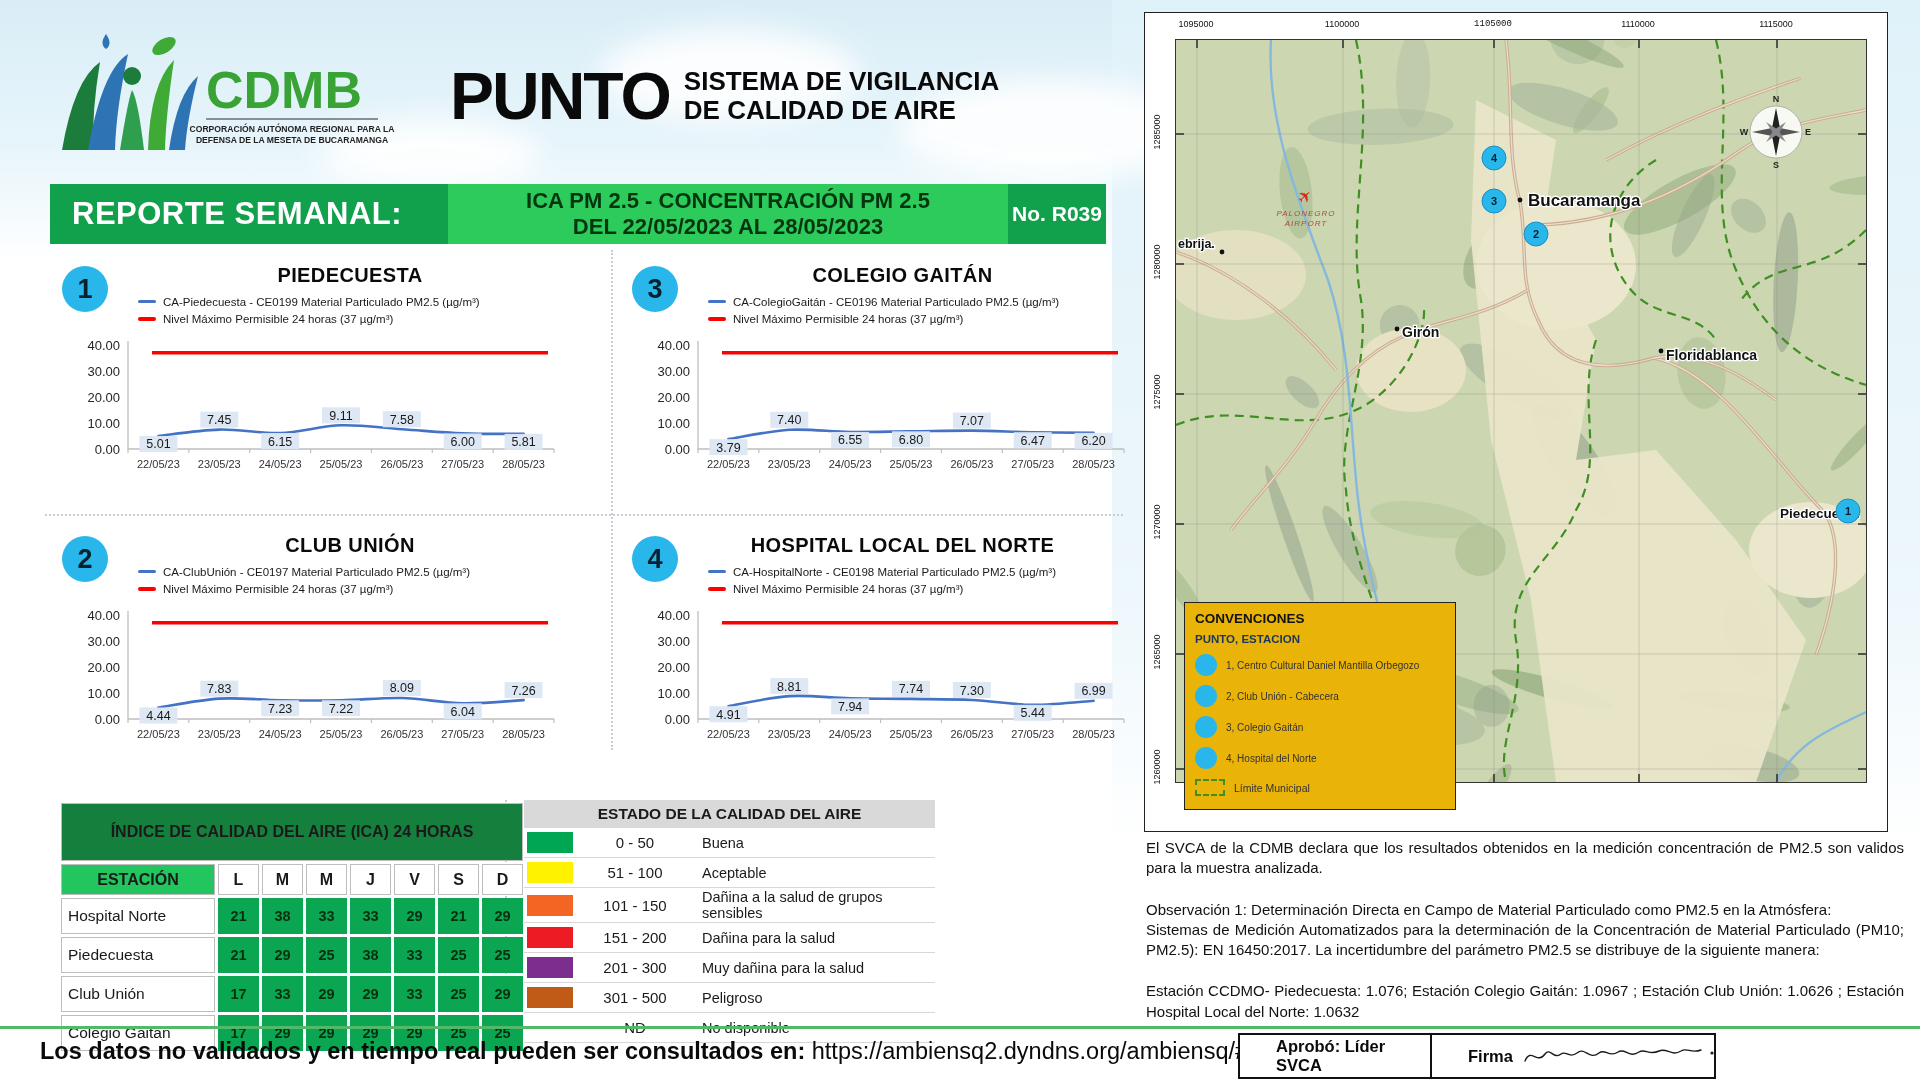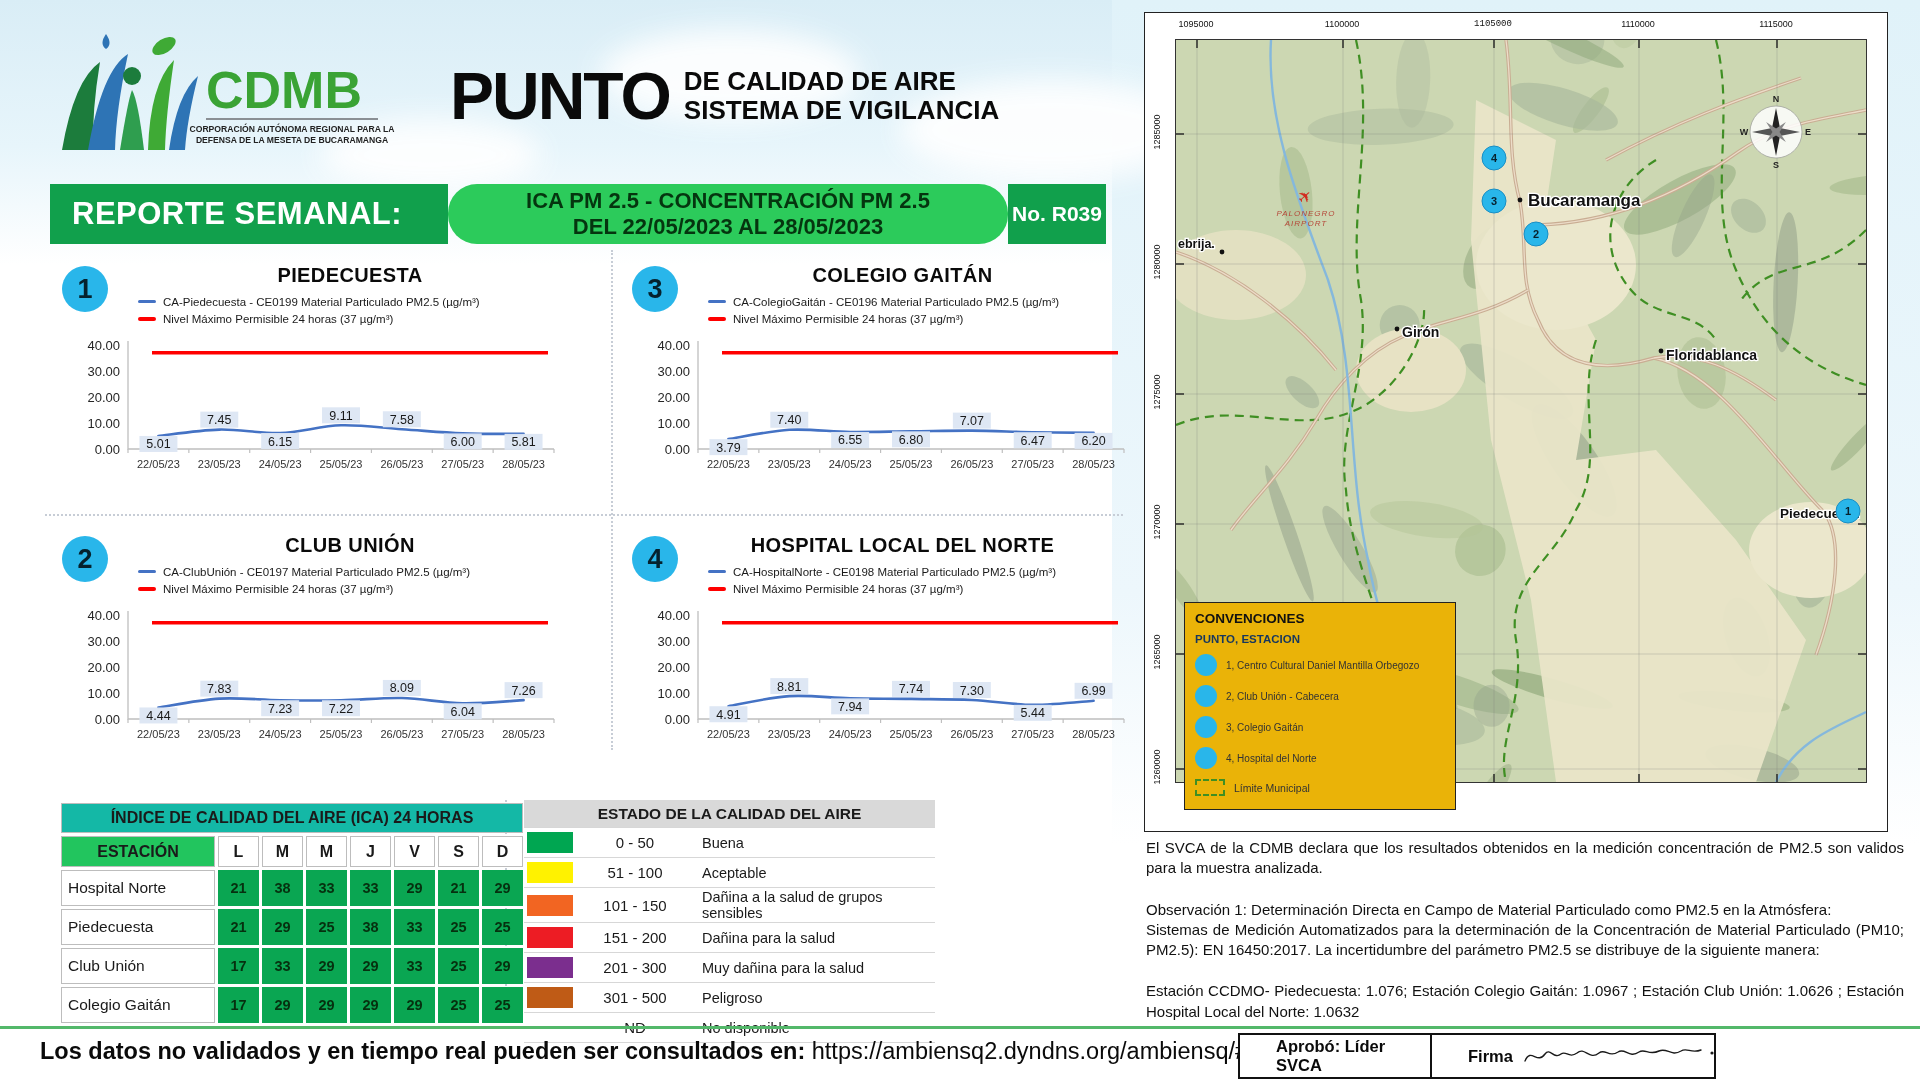--- a/index.html
+++ b/index.html
@@ -16,21 +16,21 @@
   
   .logo-wrap{position:absolute;left:48px;top:22px;width:560px;height:150px;}
   .svca-wrap{position:absolute;left:360px;top:52px;display:flex;align-items:center;gap:14px;}
   .svca-acronym{font-size:66px;font-weight:900;letter-spacing:-2px;color:#0a0a0a;}
   .svca-name{font-size:26px;font-weight:bold;line-height:1.12;color:#0a0a0a;}
 
   
   .banner{position:absolute;left:50px;top:184px;width:1056px;height:60px;display:flex;}
   .banner-left{width:376px;background:var(--banner-dark);display:flex;align-items:center;padding-left:22px;}
   .banner-left span{color:#fff;font-size:31px;font-weight:bold;letter-spacing:.5px;}
-  .banner-mid{width:560px;background:var(--banner-bright);display:flex;flex-direction:column;align-items:center;justify-content:center;border-radius:29px;}
+  .banner-mid{width:560px;background:var(--banner-bright);display:flex;flex-direction:column;align-items:center;justify-content:center;}
   .banner-mid div{color:#05350f;font-size:22px;font-weight:bold;line-height:1.2;}
   .banner-right{flex:1;background:var(--banner-dark);display:flex;align-items:center;justify-content:center;}
   .banner-right span{color:#fff;font-size:21px;font-weight:bold;}
 
   
   .chart-block{position:absolute;width:540px;height:252px;}
   .badge{position:absolute;left:12px;top:14px;width:46px;height:46px;border-radius:50%;
          background:var(--badge);color:#05222e;font-size:27px;font-weight:bold;
          display:flex;align-items:center;justify-content:center;}
   .chart-title{text-align:center;padding-left:60px;font-size:20px;font-weight:bold;color:#0a0a0a;letter-spacing:.4px;margin-top:12px;}
@@ -40,21 +40,21 @@
   .dash.blue{background:var(--blue);}
   .dash.red{background:var(--red);height:4px;}
   .legend-text{font-size:11.5px;color:#1a1a1a;}
   .chart-svg{display:block;margin-left:26px;}
   .vsep{position:absolute;left:611px;top:250px;height:500px;border-left:2px dotted #c7cdd6;}
   .vsep2{position:absolute;left:505px;top:800px;height:210px;border-left:2px dotted #c7cdd6;}
   .hsep{position:absolute;left:45px;top:514px;width:1078px;border-top:2px dotted #c7cdd6;}
 
   
   .ica-table{position:absolute;left:58px;top:800px;border-collapse:separate;border-spacing:3px;}
-  .ica-table .t-title{background:#14b8a6;font-size:16px;font-weight:bold;text-align:center;height:28px;padding:0 8px;border:1px solid #bdbdbd;}
+  .ica-table .t-title{background:#15803d;font-size:16px;font-weight:bold;text-align:center;height:28px;padding:14px 8px;border:1px solid #bdbdbd;}
   .ica-table th.station-h{width:150px;font-size:16px;font-weight:bold;text-align:center;border:1px solid #bdbdbd;background:#22c55e;}
   .ica-table th.day-h{width:37px;font-size:16px;font-weight:bold;text-align:center;border:1px solid #bdbdbd;background:#fff;height:27px;}
   .ica-table td.station{font-size:15.5px;text-align:left;padding-left:6px;border:1px solid #bdbdbd;background:#fff;height:32px;}
   .ica-table td.val{background:var(--tgreen);color:#06300f;font-size:14.5px;font-weight:bold;text-align:center;}
 
   
   .estado-table{position:absolute;left:524px;top:800px;border-collapse:collapse;}
   .estado-table .t-title{background:#d9d9d9;font-size:15.5px;font-weight:bold;text-align:center;height:27px;padding:0 10px;}
   .estado-table td{border-bottom:1px solid #d7d7d7;height:25px;}
   .estado-table td.sw{width:46px;padding:2px 3px;}
@@ -117,22 +117,22 @@
       <text x="158" y="86" font-size="52" font-weight="bold" fill="#3AA335">CDMB</text>
       <line x1="158" y1="97" x2="330" y2="97" stroke="#8a8f94" stroke-width="2"></line>
       <text x="244" y="110" font-size="8.6" font-weight="bold" fill="#222" text-anchor="middle">CORPORACIÓN AUTÓNOMA REGIONAL PARA LA</text>
       <text x="244" y="121" font-size="8.6" font-weight="bold" fill="#222" text-anchor="middle">DEFENSA DE LA MESETA DE BUCARAMANGA</text>
     </svg>
   </div>
 
   <div class="svca-wrap" style="left:450px;top:58px;">
     <div class="svca-acronym">PUNTO</div>
     <div class="svca-name">
+      <div>SISTEMA DE VIGILANCIA</div>
       <div>DE CALIDAD DE AIRE</div>
-      <div>SISTEMA DE VIGILANCIA</div>
     </div>
   </div>
 
   <div class="banner">
     <div class="banner-left">
       <span>REPORTE SEMANAL:</span>
     </div>
     <div class="banner-mid">
       <div>ICA PM 2.5 - CONCENTRACIÓN PM 2.5</div>
       <div>DEL 22/05/2023 AL 28/05/2023</div>

